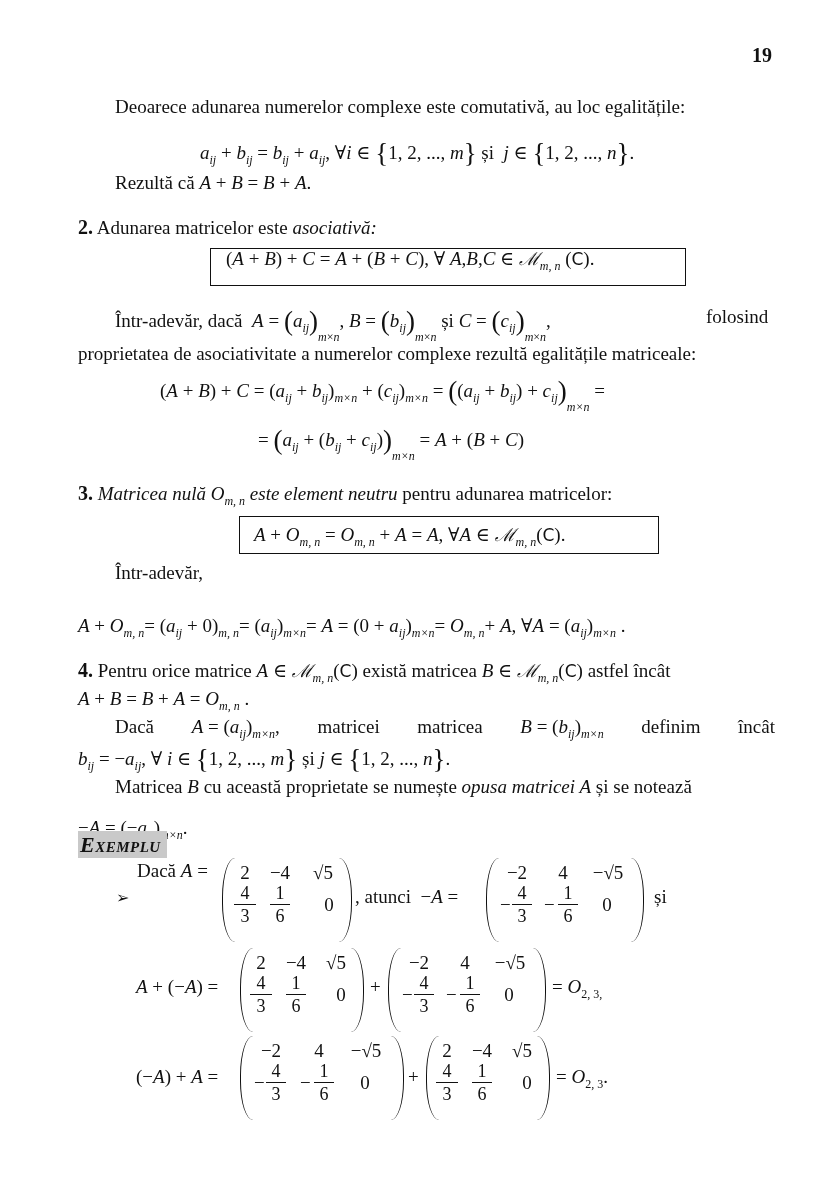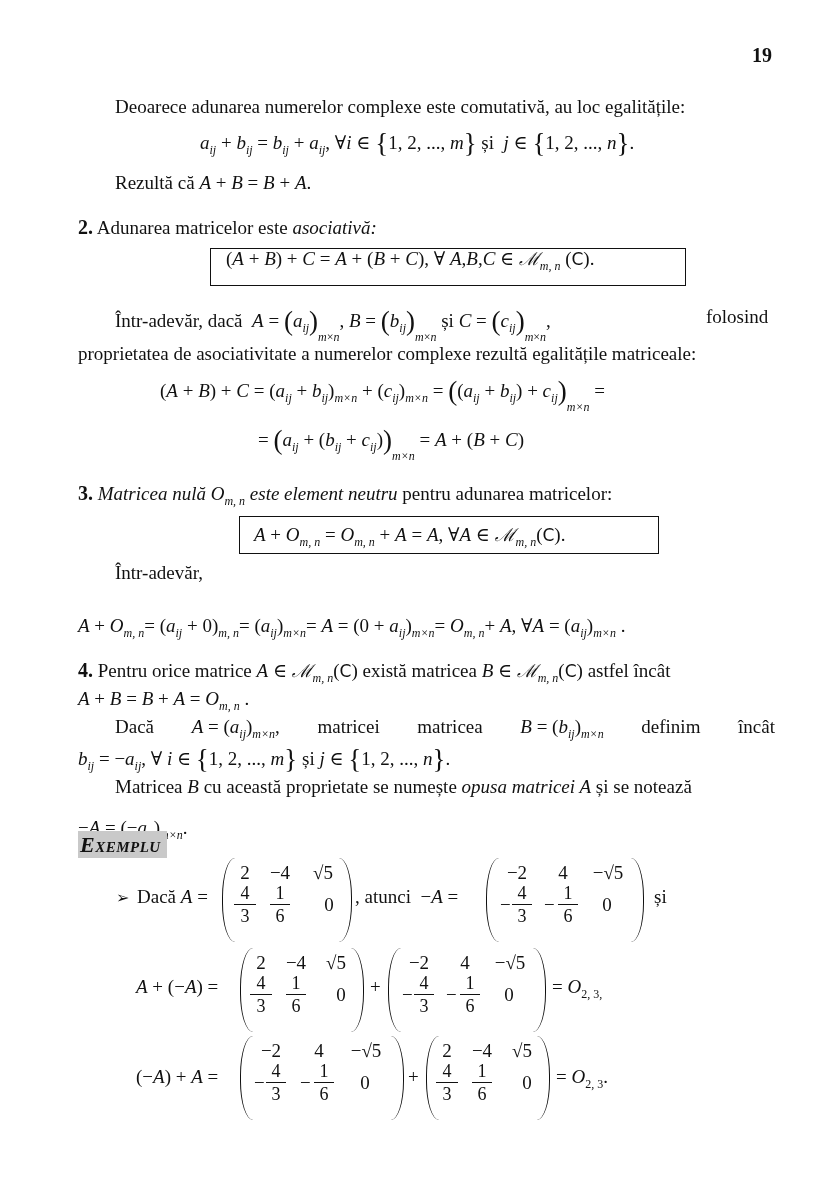--- a/index.html
+++ b/index.html
@@ -28,21 +28,21 @@
   .frac .bar { display:block; height:1px; background:#111; margin:2px 0; }
   .frac .d { display:block; line-height:18px; }
   .neg { position:absolute; font-size:19px; }
 </style>
 </head>
 <body>
 
 <div class="abs b" style="left:752px; top:44px; font-size:20px;">19</div>
 
 <div class="abs" style="left:115px; top:96px;">Deoarece adunarea numerelor complexe este comutativă, au loc egalitățile:</div>
-<div class="abs" style="left:200px; top:128px;">
+<div class="abs" style="left:200px; top:138px;">
   <span class="i">a</span><span class="sub">ij</span> + <span class="i">b</span><span class="sub">ij</span> = <span class="i">b</span><span class="sub">ij</span> + <span class="i">a</span><span class="sub">ij</span>, ∀<span class="i">i</span> ∈ <span class="big">{</span>1, 2, ..., <span class="i">m</span><span class="big">}</span> și&nbsp; <span class="i">j</span> ∈ <span class="big">{</span>1, 2, ..., <span class="i">n</span><span class="big">}</span>.
 </div>
 <div class="abs" style="left:115px; top:172px;">
   <span>Rezultă că</span> <span class="i">A</span> + <span class="i">B</span> = <span class="i">B</span> + <span class="i">A</span>.
 </div>
 
 <div class="abs" style="left:78px; top:216px;">
   <span class="b" style="font-size:20px;">2.</span>
   <span>Adunarea matricelor este</span>
   <span class="i">asociativă:</span>
@@ -109,21 +109,21 @@
 </div>
 <div class="abs" style="left:78px; top:805px;margin-top:12px;">
   −<span class="i">A</span> = (−<span class="i">a</span><span class="sub">ij</span>)<span class="sub">m×n</span>.
 </div>
 
 <div class="exemplu">
   <span style="font-size:22px;">E</span><span class="small">XEMPLU</span>
 </div>
 
 <div class="abs" style="left:116px; top:888px; font-size:16px;">➢</div>
-<div class="abs" style="left:137px; top:886px;text-align:right;">
+<div class="abs" style="left:137px; top:860px;text-align:right;">
   <span>Dacă</span> <span class="i">A</span> =
 </div>
 
 <div class="mat" style="left:222px; top:858px; width:130px;">
   <div class="pl"></div>
     <div class="pr"></div>
   <div class="cell" style="left:12px; top:4px; width:22px;">2</div>
   <div class="cell" style="left:38px; top:4px; width:40px;">−4</div>
   <div class="cell" style="left:82px; top:4px; width:38px;">√5</div>
   <div class="frac" style="left:12px; top:26px; width:22px;">

